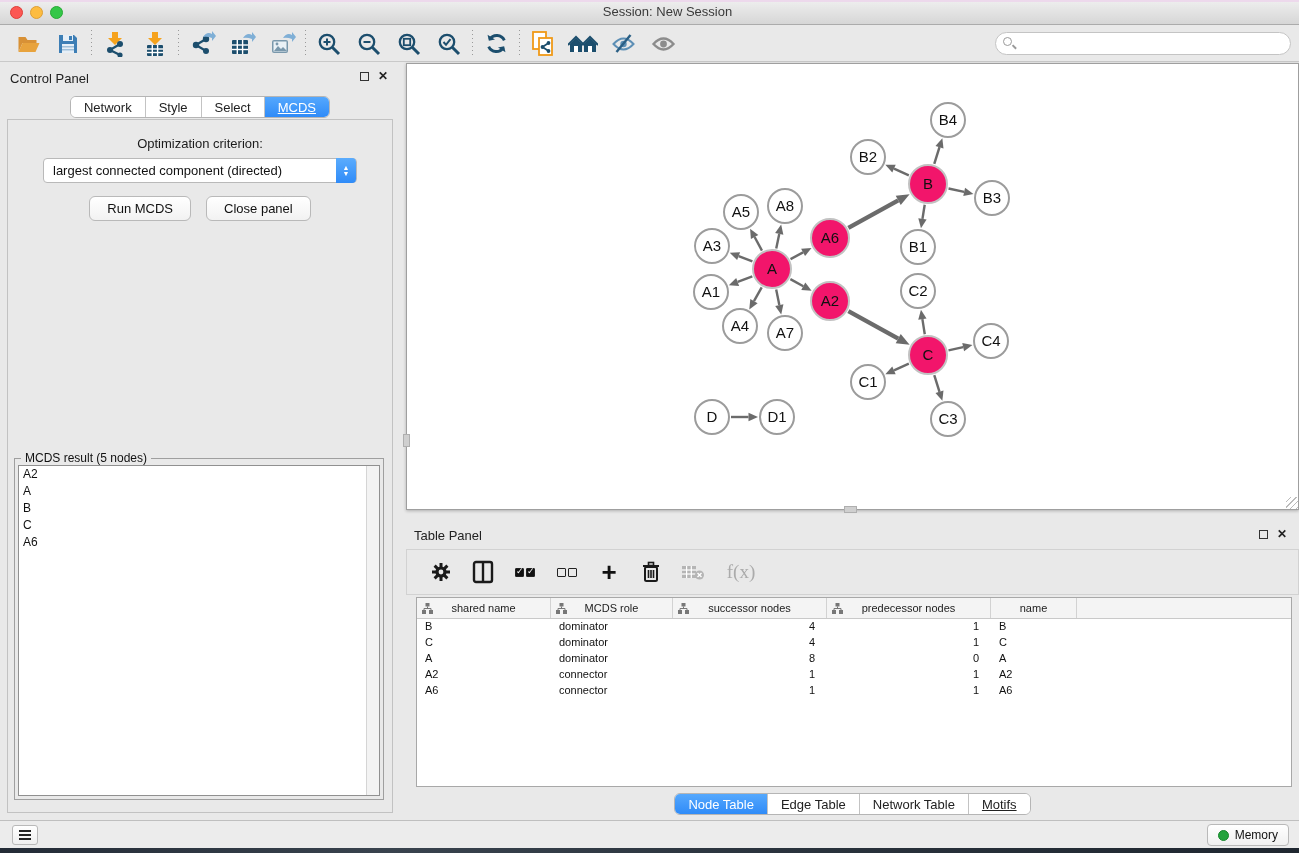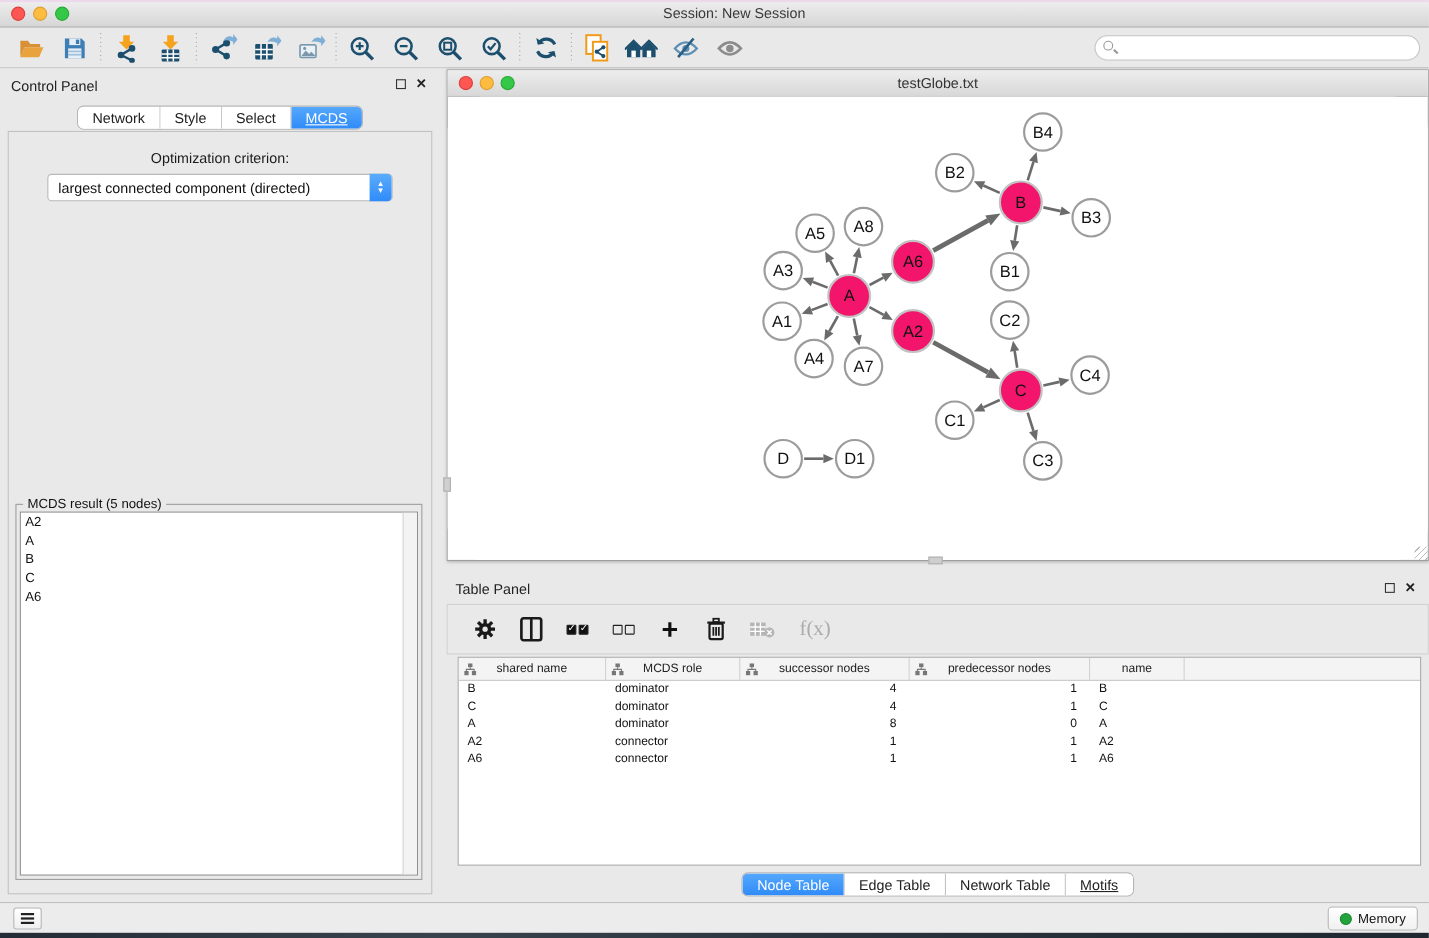--- a/index.html
+++ b/index.html
@@ -302,43 +302,41 @@
     </div>
     <div class="cp-content">
       <div class="opt-label">Optimization criterion:</div>
       <div class="dropdown">
         <span>largest connected component (directed)</span>
         <span class="dd-stepper">
             <span>▲</span>
             <span>▼</span>
           </span>
       </div>
+      <div class="cp-buttons">
+        <button class="btn">Run MCDS</button>
+        <button class="btn">Close panel</button>
+      </div>
       <div class="result-box">
         <span class="result-legend">MCDS result (5 nodes)</span>
         <div class="result-list" id="result-list">
           <div class="result-scroll"></div>
         <div class="result-item">A2</div>
             <div class="result-item">A</div>
             <div class="result-item">B</div>
             <div class="result-item">C</div>
             <div class="result-item">A6</div>
           </div>
       </div>
     </div>
   </div>
 
   <div class="right-col">
 
     <div class="network-window">
-      <div class="nw-titlebar">
-        <span class="traffic t-red" style="left:10px"></span>
-        <span class="traffic t-yellow" style="left:29px"></span>
-        <span class="traffic t-green" style="left:48px"></span>
-        <div class="nw-title">testGlobe.txt</div>
-      </div>
       <div class="nw-canvas">
         <svg id="graph-svg" width="891" height="421" viewBox="0 0 891 421">
             <g>
               <line x1="354.96678911489033" y1="162.55183804995966" x2="347.6165004869345" y2="149.0367912179119" stroke="#6B6B6B" stroke-width="2.4"></line>
               <polygon points="343.0776669912897,140.6911941452746 351.30613287694257,147.03014904088997 343.92686809692646,151.04343339493386" fill="#6B6B6B"></polygon>
               <line x1="369.24392210328523" y1="160.4333005763869" x2="372.2403914312558" y2="145.91194921776062" stroke="#6B6B6B" stroke-width="2.4"></line>
               <polygon points="374.1602609541705,136.60796614517375 376.3537313159784,146.76073363841766 368.12705154653315,145.06316479710358" fill="#6B6B6B"></polygon>
               <line x1="345.39133153665693" y1="173.4833437557185" x2="331.6117643431084" y2="168.2011763315249" stroke="#6B6B6B" stroke-width="2.4"></line>
               <polygon points="322.74117622873894,164.80078422101658 333.1150955919647,164.2794426388563 330.1084330942521,172.1229100241935" fill="#6B6B6B"></polygon>
               <line x1="345.35035698573034" y1="188.4088817922656" x2="330.6673726622231" y2="193.94508899621096" stroke="#6B6B6B" stroke-width="2.4"></line>

